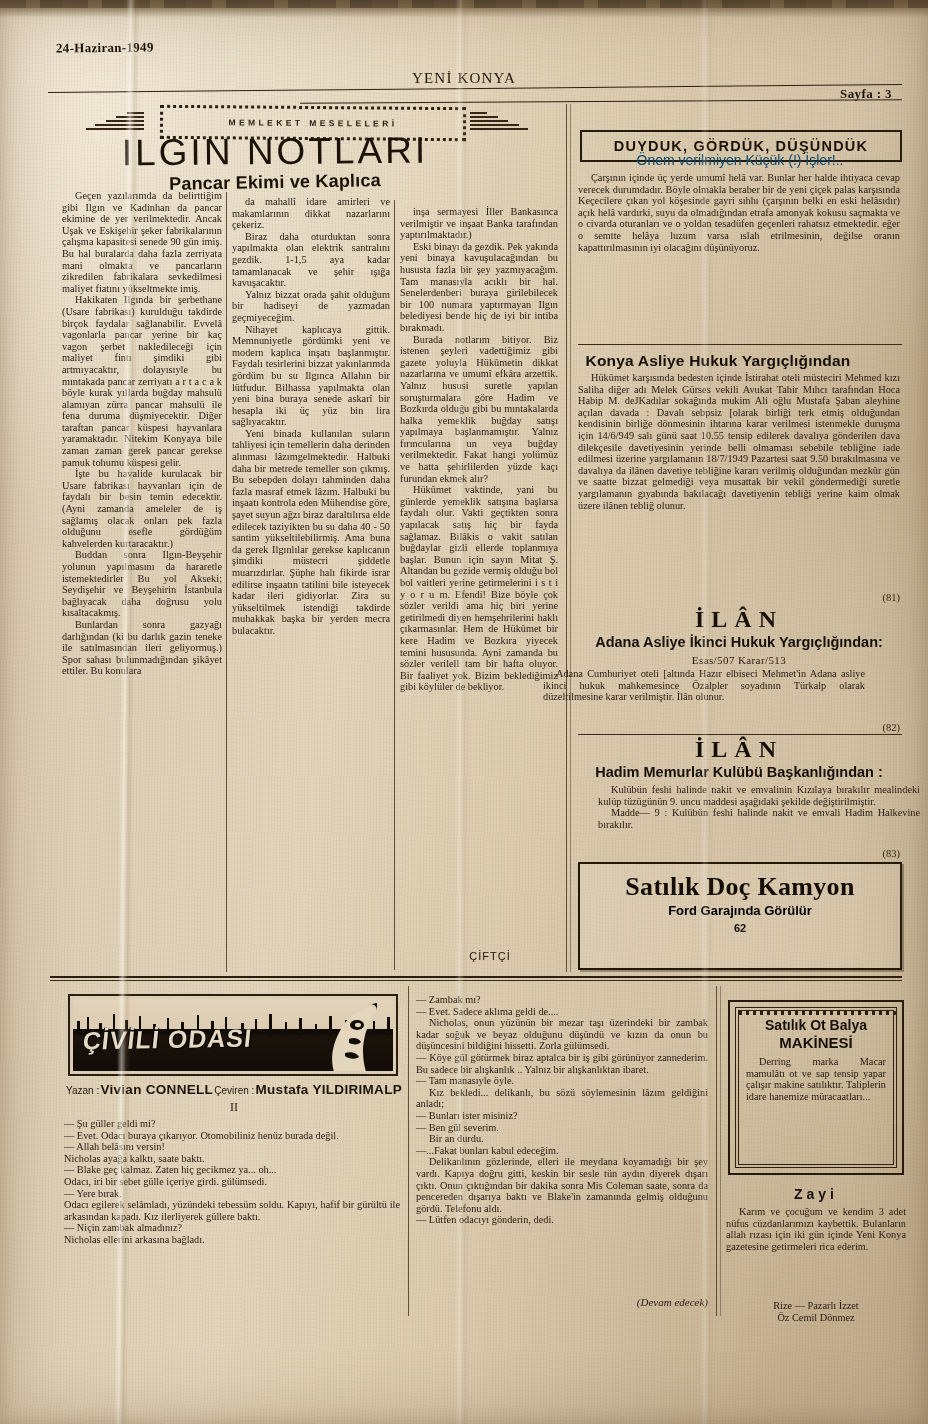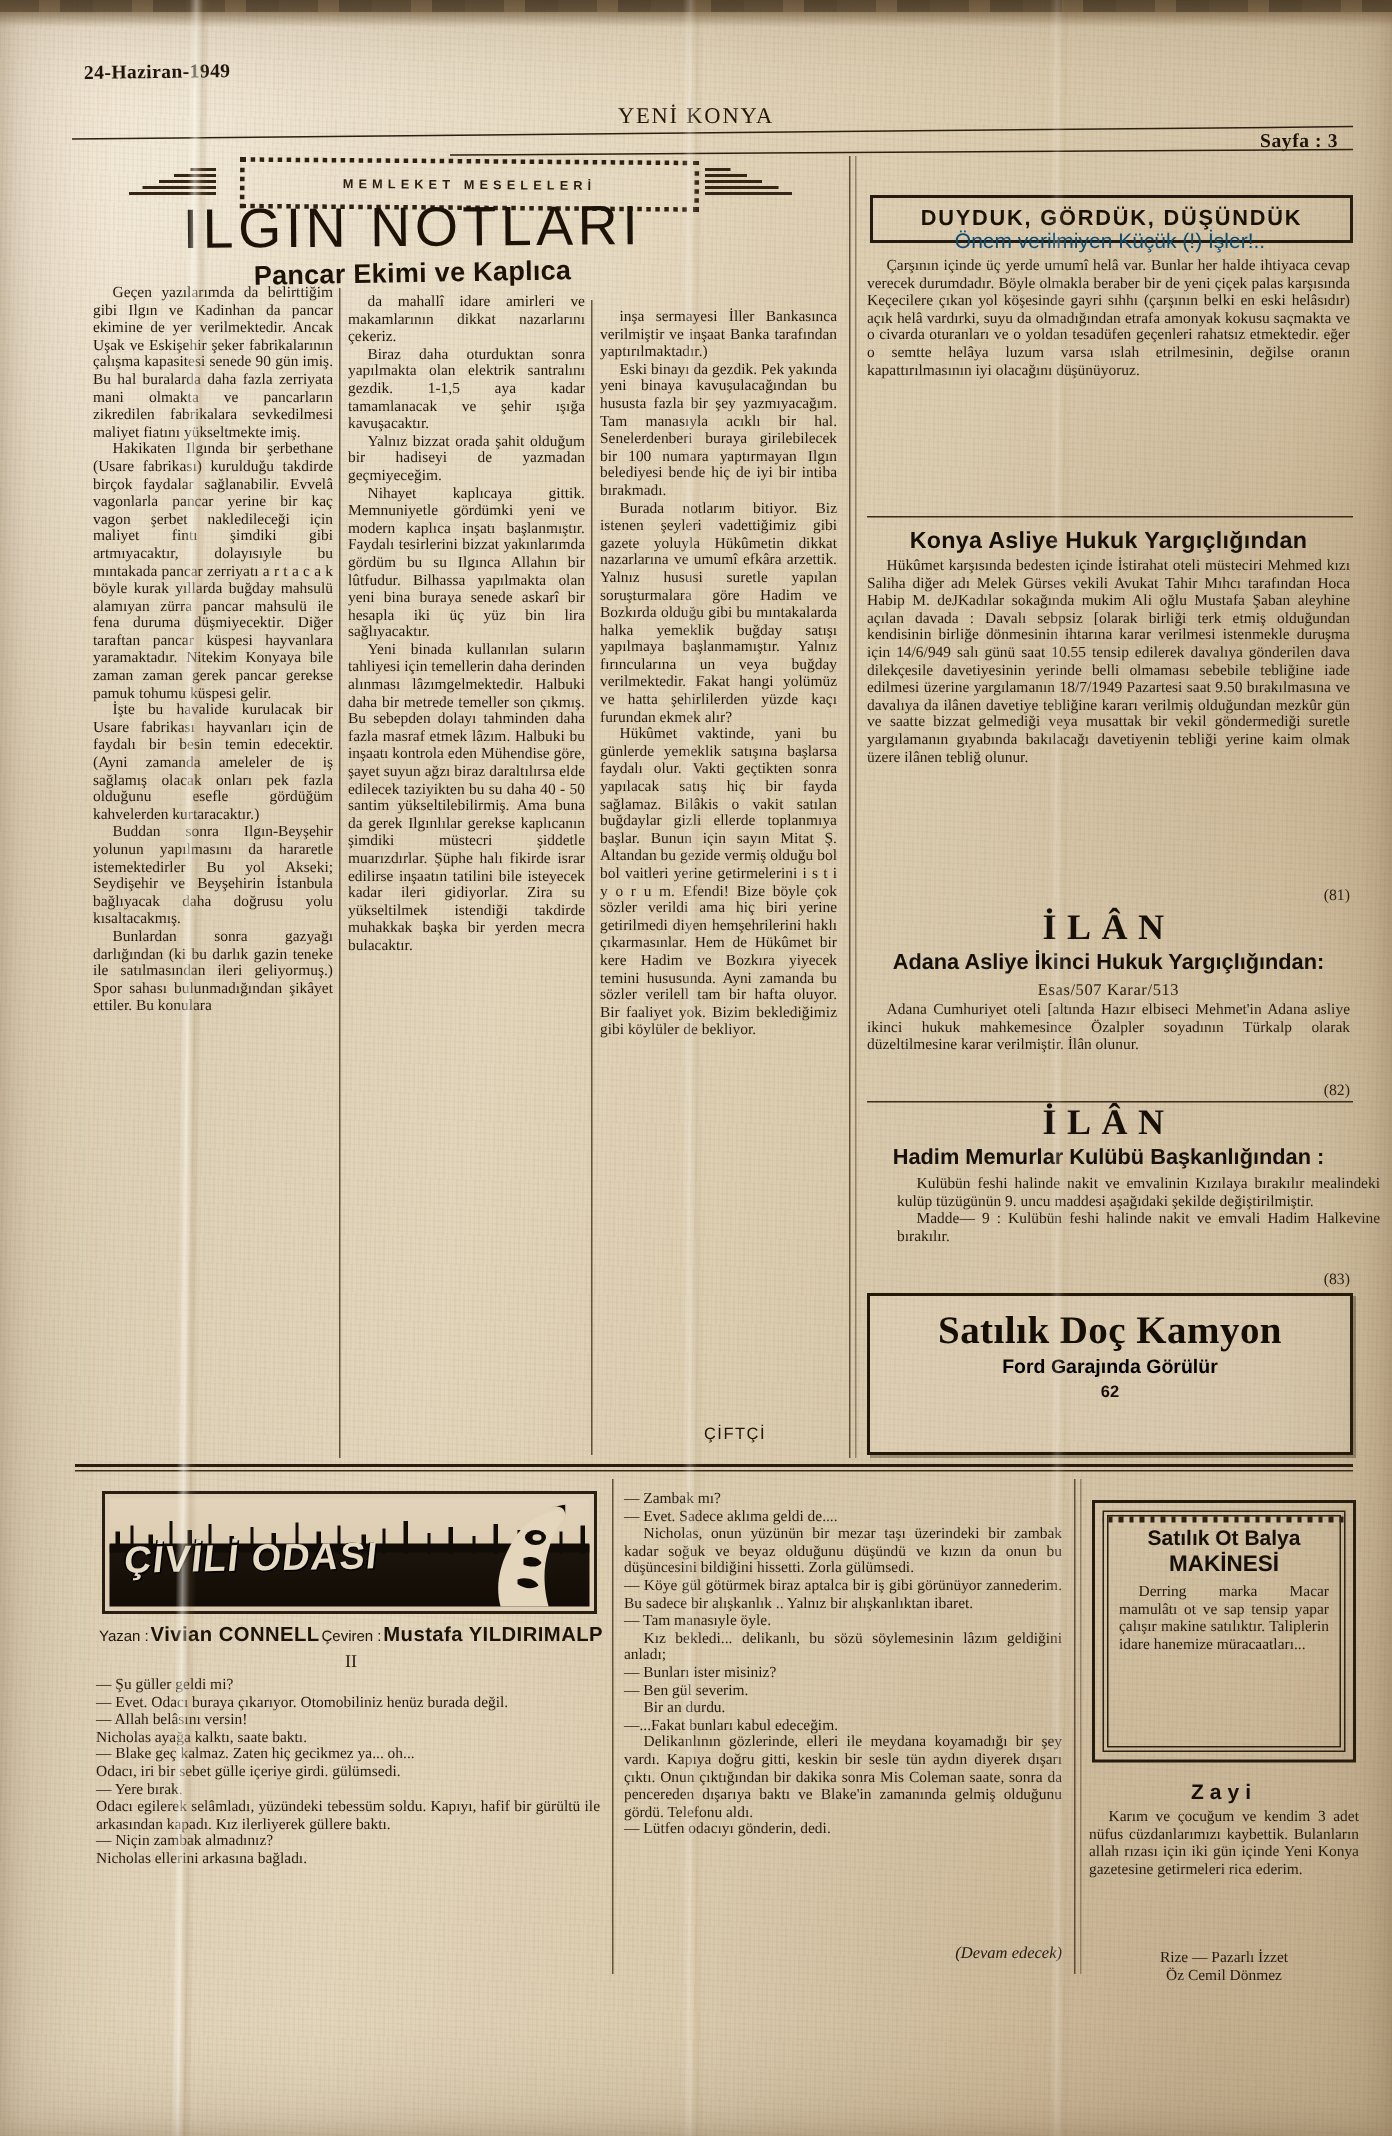--- a/index.html
+++ b/index.html
@@ -109,34 +109,34 @@
 
   
   #duydukbox{left:580px;top:118px;width:318px;height:28px;
     border:2.2px solid #241a0f;display:flex;align-items:center;justify-content:center;margin-top:12px;}
   #duydukbox span{font-family:"Liberation Sans",sans-serif;font-weight:700;
     font-size:14.5px;letter-spacing:1.2px;color:#1b1207;}
   #onem{left:580px;top:152px;width:320px;text-align:center;
     font-family:"Liberation Sans",sans-serif;font-weight:400;font-size:14px;color:#0c4a6e;}
   #onem-body{left:578px;top:172px;width:322px;}
 
-  #konya-h{left:578px;top:352px;width:322px;text-align:center;
+  #konya-h{left:557px;top:352px;width:322px;text-align:center;
     font-family:"Liberation Sans",sans-serif;font-weight:700;font-size:15.5px;
     color:#17100a;letter-spacing:.2px;}
   #konya-body{left:578px;top:372px;width:322px;}
   #konya-num{left:578px;top:592px;width:322px;text-align:right;font-size:10.5px;color:#2a1d11;}
 
   #ilan1{left:578px;top:606px;width:322px;text-align:center;
     font-family:"Liberation Serif",serif;font-weight:700;font-size:24px;
     letter-spacing:7px;color:#17100a;}
   #ilan1-sub{left:578px;top:634px;width:322px;text-align:center;
     font-family:"Liberation Sans",sans-serif;font-weight:700;font-size:14.5px;color:#17100a;}
   #ilan1-case{left:578px;top:654px;width:322px;text-align:center;font-size:11px;color:#24190f;
     letter-spacing:.4px;}
-  #ilan1-body{left:578px;top:668px;width:322px;}
+  #ilan1-body{left:543px;top:668px;width:322px;}
   #ilan1-num{left:578px;top:722px;width:322px;text-align:right;font-size:10.5px;color:#2a1d11;}
 
   #ilan2{left:578px;top:736px;width:322px;text-align:center;
     font-family:"Liberation Serif",serif;font-weight:700;font-size:24px;
     letter-spacing:7px;color:#17100a;}
   #ilan2-sub{left:578px;top:764px;width:322px;text-align:center;
     font-family:"Liberation Sans",sans-serif;font-weight:700;font-size:14.5px;color:#17100a;}
   #ilan2-body{left:598px;top:784px;width:322px;}
   #ilan2-num{left:578px;top:848px;width:322px;text-align:right;font-size:10.5px;color:#2a1d11;}
 

